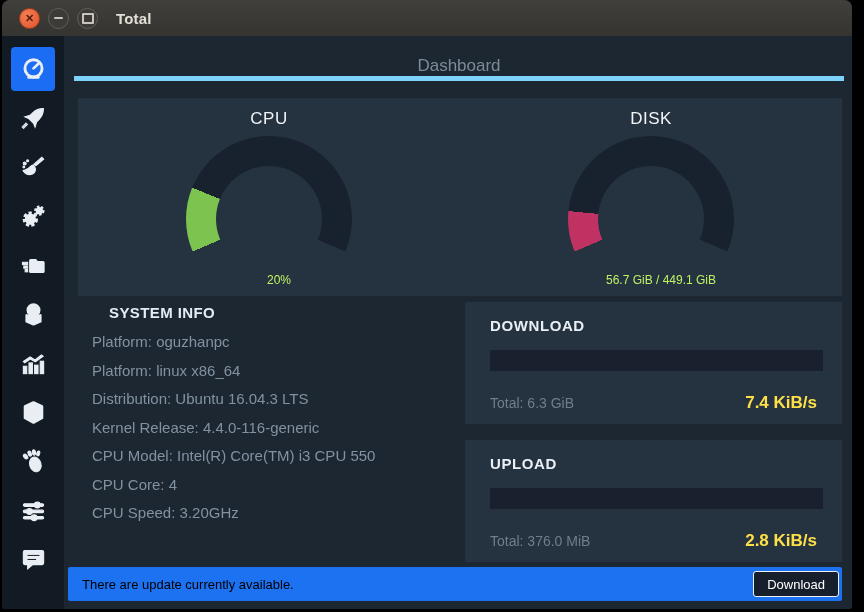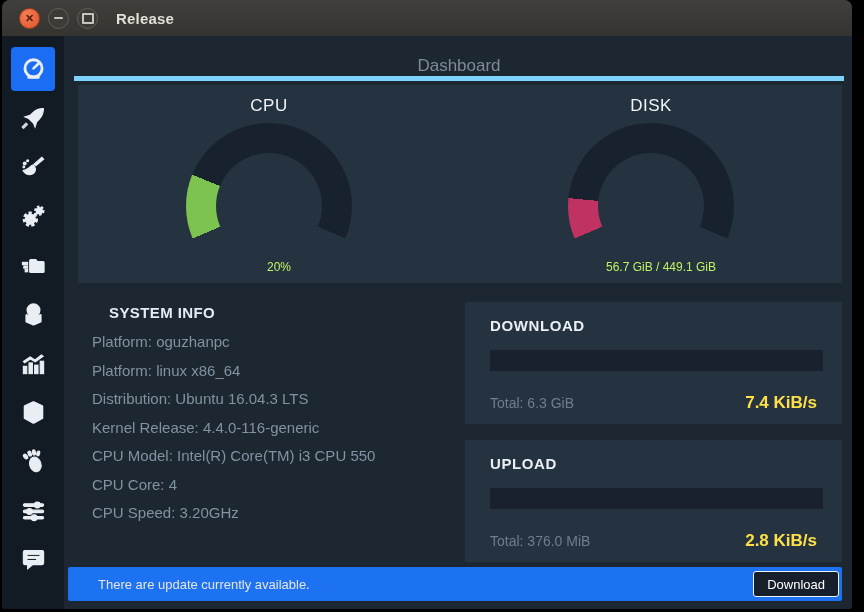--- a/index.html
+++ b/index.html
@@ -26,21 +26,21 @@
   .side-item.active{background:#1b6df3;}
   .side-item svg{width:27px;height:27px;fill:#e9eef4;stroke:#e9eef4;}
 
   
   .content{position:absolute;left:62px;top:36px;right:0;bottom:0;background:#1d2732;}
   .page-header{position:absolute;left:10px;right:8px;top:0;height:40px;border-bottom:5px solid #7dd3fc;
                display:flex;align-items:flex-end;justify-content:center;}
   .page-title{color:#7d8b99;font-size:17px;}
 
   
-  .gauge-row{position:absolute;left:14px;right:10px;top:49px;height:198px;display:flex;}
+  .gauge-row{position:absolute;left:14px;right:10px;top:62px;height:198px;display:flex;}
   .gauge-card{flex:1;background:#253240;position:relative;overflow:hidden;}
   .gauge-title{text-align:center;margin-top:11px;color:#f0f4f8;font-size:17px;letter-spacing:.5px;}
   .gauge{position:absolute;left:50%;top:38px;width:166px;height:166px;margin-left:-83px;border-radius:50%;}
   .gauge::after{content:"";position:absolute;inset:30px;border-radius:50%;background:#253240;}
   .gauge-value{position:absolute;left:0;right:0;bottom:9px;text-align:center;color:#bef264;font-size:12px;padding-left:20px;}
 
   
   .sysinfo{position:absolute;left:28px;top:268px;width:370px;}
   .sysinfo-heading{color:#e4ecf3;font-size:15px;letter-spacing:.4px;margin:0 0 7px 17px;font-weight:bold;}
   .sysinfo-line{color:#8292a1;font-size:15px;line-height:28.5px;white-space:nowrap;}
@@ -51,41 +51,41 @@
   .net-card.upload{top:404px;}
   .net-title{position:absolute;left:25px;top:15px;color:#e9eff5;font-size:15px;letter-spacing:.6px;font-weight:bold;}
   .net-bar{position:absolute;left:25px;right:19px;top:48px;height:21px;background:#18212d;}
   .net-fill{height:100%;background:#1b6df3;width:0;}
   .net-total{position:absolute;left:25px;bottom:13px;color:#6f7e8c;font-size:14px;}
   .net-speed{position:absolute;right:25px;bottom:11px;color:#fde047;font-size:17px;font-weight:bold;}
 
   
   .notif{position:absolute;left:4px;right:10px;bottom:8px;height:34px;background:#1d72f2;border-radius:2px;
          display:flex;align-items:center;}
-  .notif-msg{margin-left:30px;color:#e5e5e5;font-size:13px;flex:1;}
+  .notif-msg{margin-left:14px;color:#000000;font-size:13px;flex:1;}
   .notif-btn{margin-right:3px;height:26px;padding:0 13px;background:#161f2b;border:1px solid #eef2f7;border-radius:3px;
              color:#fff;font-size:13px;display:flex;align-items:center;cursor:pointer;}
 </style>
 </head>
 <body>
 
 <div id="stage">
   <div id="app">
 
     <div class="titlebar">
       <div class="tb-btn tb-close">
           <span>✕</span>
         </div>
       <div class="tb-btn tb-plain">
           <span class="glyph-min"></span>
         </div>
       <div class="tb-btn tb-plain">
           <span class="glyph-max"></span>
         </div>
-      <div class="tb-title">Release</div>
+      <div class="tb-title">Total</div>
     </div>
 
     <div class="sidebar">
       <div class="side-item active">
         <svg viewBox="0 0 24 24">
           <circle cx="12" cy="11" r="7.6" fill="none" stroke-width="2.6"></circle>
           <line x1="12" y1="11" x2="16.8" y2="6.4" stroke-width="2.4" stroke-linecap="round"></line>
           <rect x="6.5" y="17.6" width="11" height="2.6" rx="1.2" stroke="none"></rect>
         </svg>
       </div>

